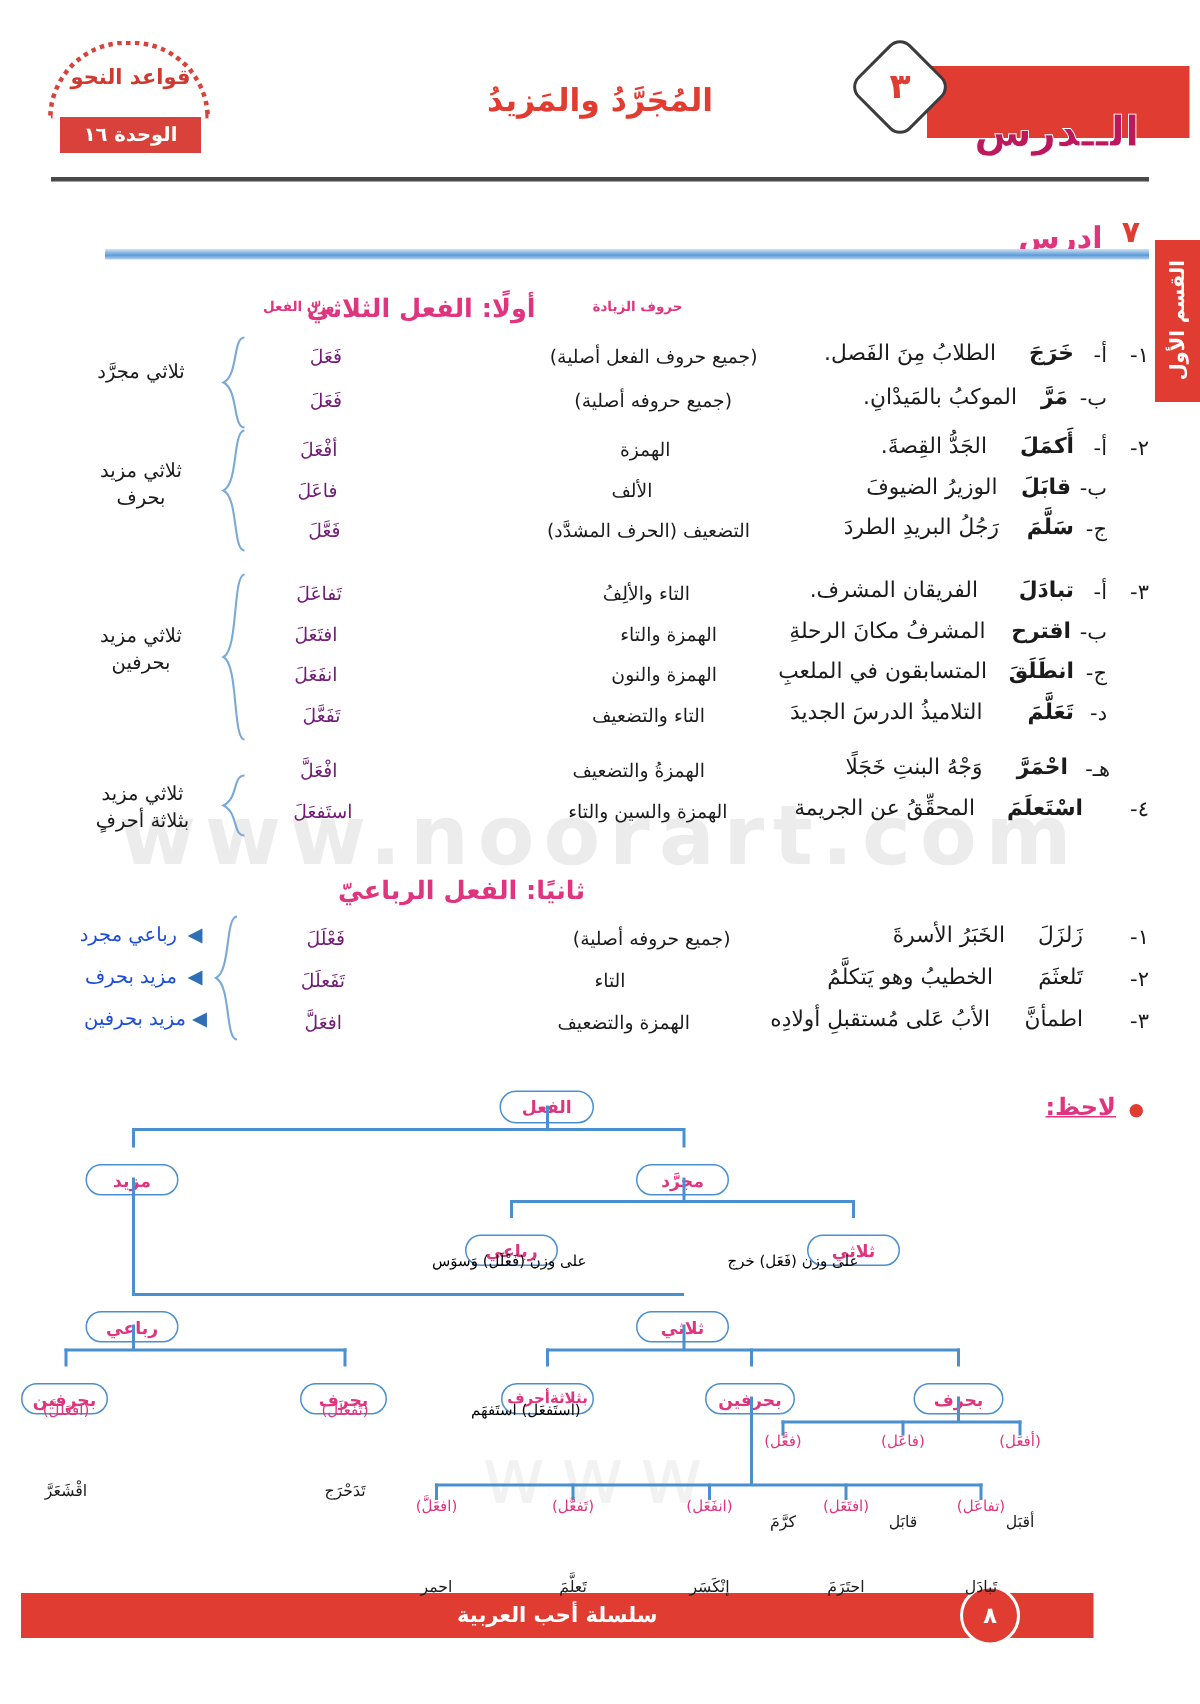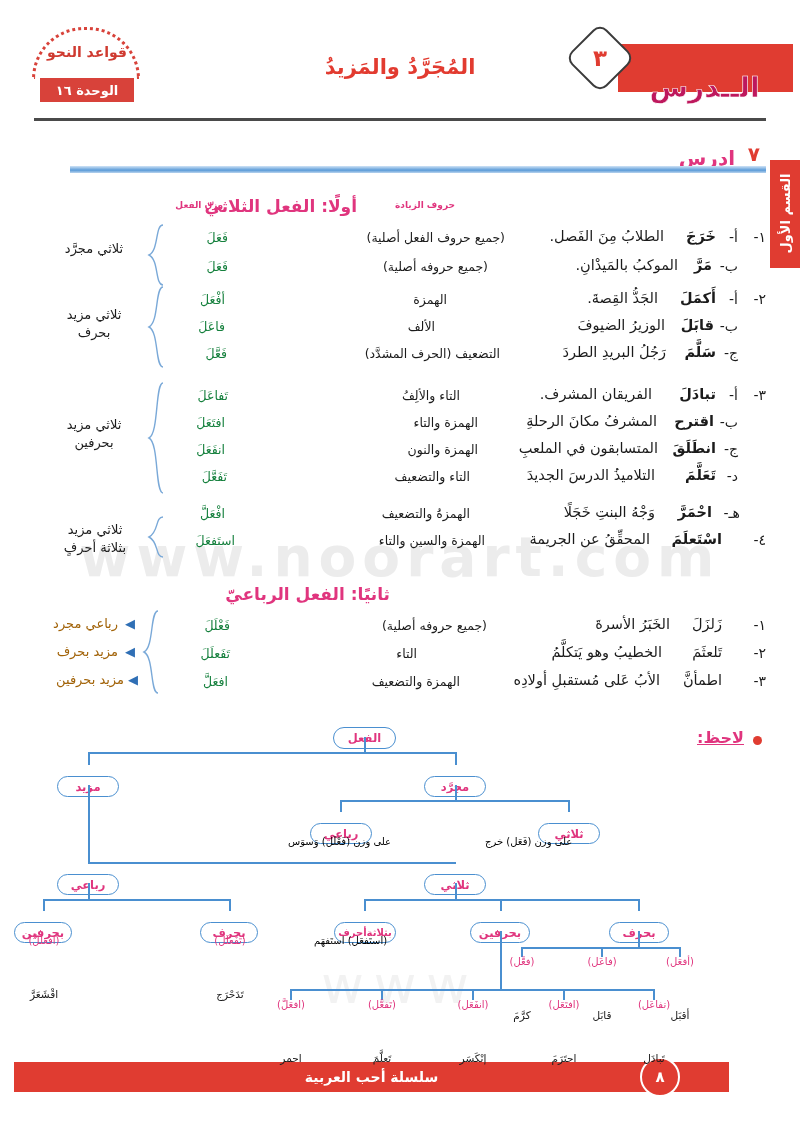--- a/index.html
+++ b/index.html
@@ -78,28 +78,28 @@
 
   
   .col-mini { position:absolute; color:#e0357e; font-size:9px; font-weight:bold; }
 
   
   .ex-line { position:absolute; font-size:14.5px; color:#1b1b1b; white-space:nowrap; }
   .ex-num  { position:absolute; font-size:14px; color:#1b1b1b; }
   .ex-let  { position:absolute; font-size:14px; color:#1b1b1b; }
   .ex-bold { font-weight:bold; }
   .aug     { position:absolute; font-size:12.5px; color:#1b1b1b; white-space:nowrap; }
-  .wazn    { position:absolute; font-size:12.5px; color:#15803d; white-space:nowrap; }
+  .wazn    { position:absolute; font-size:12.5px; color:#701a75; white-space:nowrap;font-family:Liberation Serif, serif; }
 
   
   .grp-label { position:absolute; font-size:13px; color:#1b1b1b; text-align:center; line-height:1.35; }
   .brace { position:absolute; color:#7aa9d8; font-weight:300; line-height:1; }
   .brace svg { display:block; }
 
-  .arrow-lbl { position:absolute; font-size:13px; color:#a16207; white-space:nowrap; }
+  .arrow-lbl { position:absolute; font-size:13px; color:#1d4ed8; white-space:nowrap; }
   .arrow-ico { position:absolute; color:#2f6fb5; font-size:13px; }
 
   
   .note-bullet { position:absolute; width:9px; height:9px; border-radius:50%; background:#e03c31; }
   .note-text { position:absolute; color:#e0357e; font-size:16px; font-weight:bold; text-decoration:underline; }
 
   
   .wm {
     position:absolute; left:0; right:0; top:525px; text-align:center;
     font-size:55px; color:#ececec; letter-spacing:6px; font-weight:bold;

